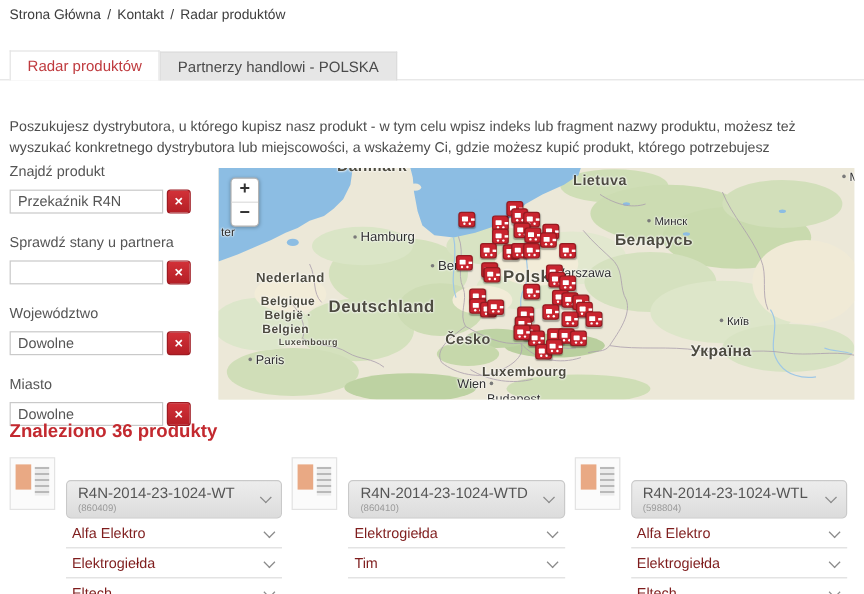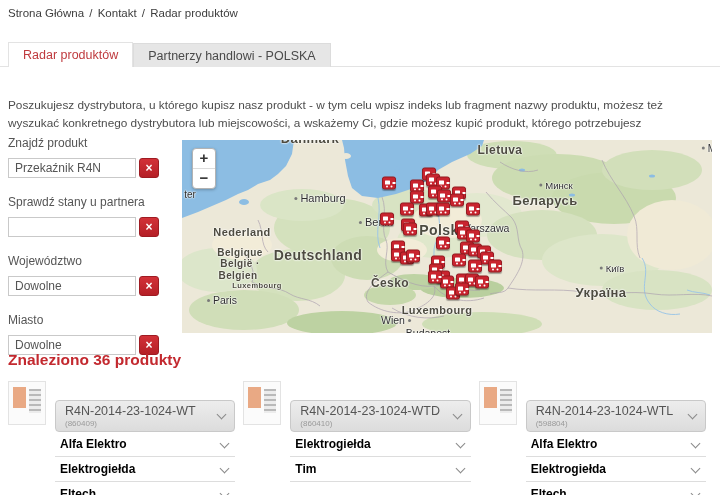--- a/index.html
+++ b/index.html
@@ -62,21 +62,21 @@
   .thumb::after{content:"";position:absolute;right:4px;top:7px;width:12px;height:24px;
       background:repeating-linear-gradient(180deg,#b9b9b9 0 2px,#ececec 2px 5px);}
   .pcontent{flex:1;margin-left:9px;min-width:0;}
   .phead{position:relative;background:linear-gradient(#ededed,#dcdcdc);border:1px solid #c9c9c9;border-radius:4px;
       padding:3px 22px 3px 9px;cursor:pointer;margin-top:22px;}
   .ptitle{font-size:12.5px;color:#555;white-space:nowrap;overflow:hidden;}
   .pcode{font-size:8px;color:#9a9a9a;margin-top:1px;}
   .chev{width:6px;height:6px;border-right:1.2px solid #8a8a8a;border-bottom:1.2px solid #8a8a8a;
       transform:rotate(45deg);display:inline-block;}
   .phead .chev{position:absolute;right:9px;top:50%;margin-top:-5px;}
-  .prow{position:relative;padding:5px 22px 5px 5px;border-bottom:1px solid #ddd;font-size:12px;color:#000000;cursor:pointer;font-weight:bold;}
+  .prow{position:relative;padding:5px 22px 5px 5px;border-bottom:1px solid #ddd;font-size:12px;color:#7f1d1d;cursor:pointer;}
   .prow .chev{position:absolute;right:7px;top:50%;margin-top:-4px;}
   .prow:first-of-type{margin-top:4px;}
 </style>
 </head>
 <body>
 
 <div id="breadcrumb"><span class="bc-item">Strona Główna</span><span class="bc-sep"> / </span><span class="bc-item">Kontakt</span><span class="bc-sep"> / </span><span class="bc-item">Radar produktów</span></div>
 
 <div id="tabbar"><div class="tab active">Radar produktów</div><div class="tab">Partnerzy handlowi - POLSKA</div></div>
 

